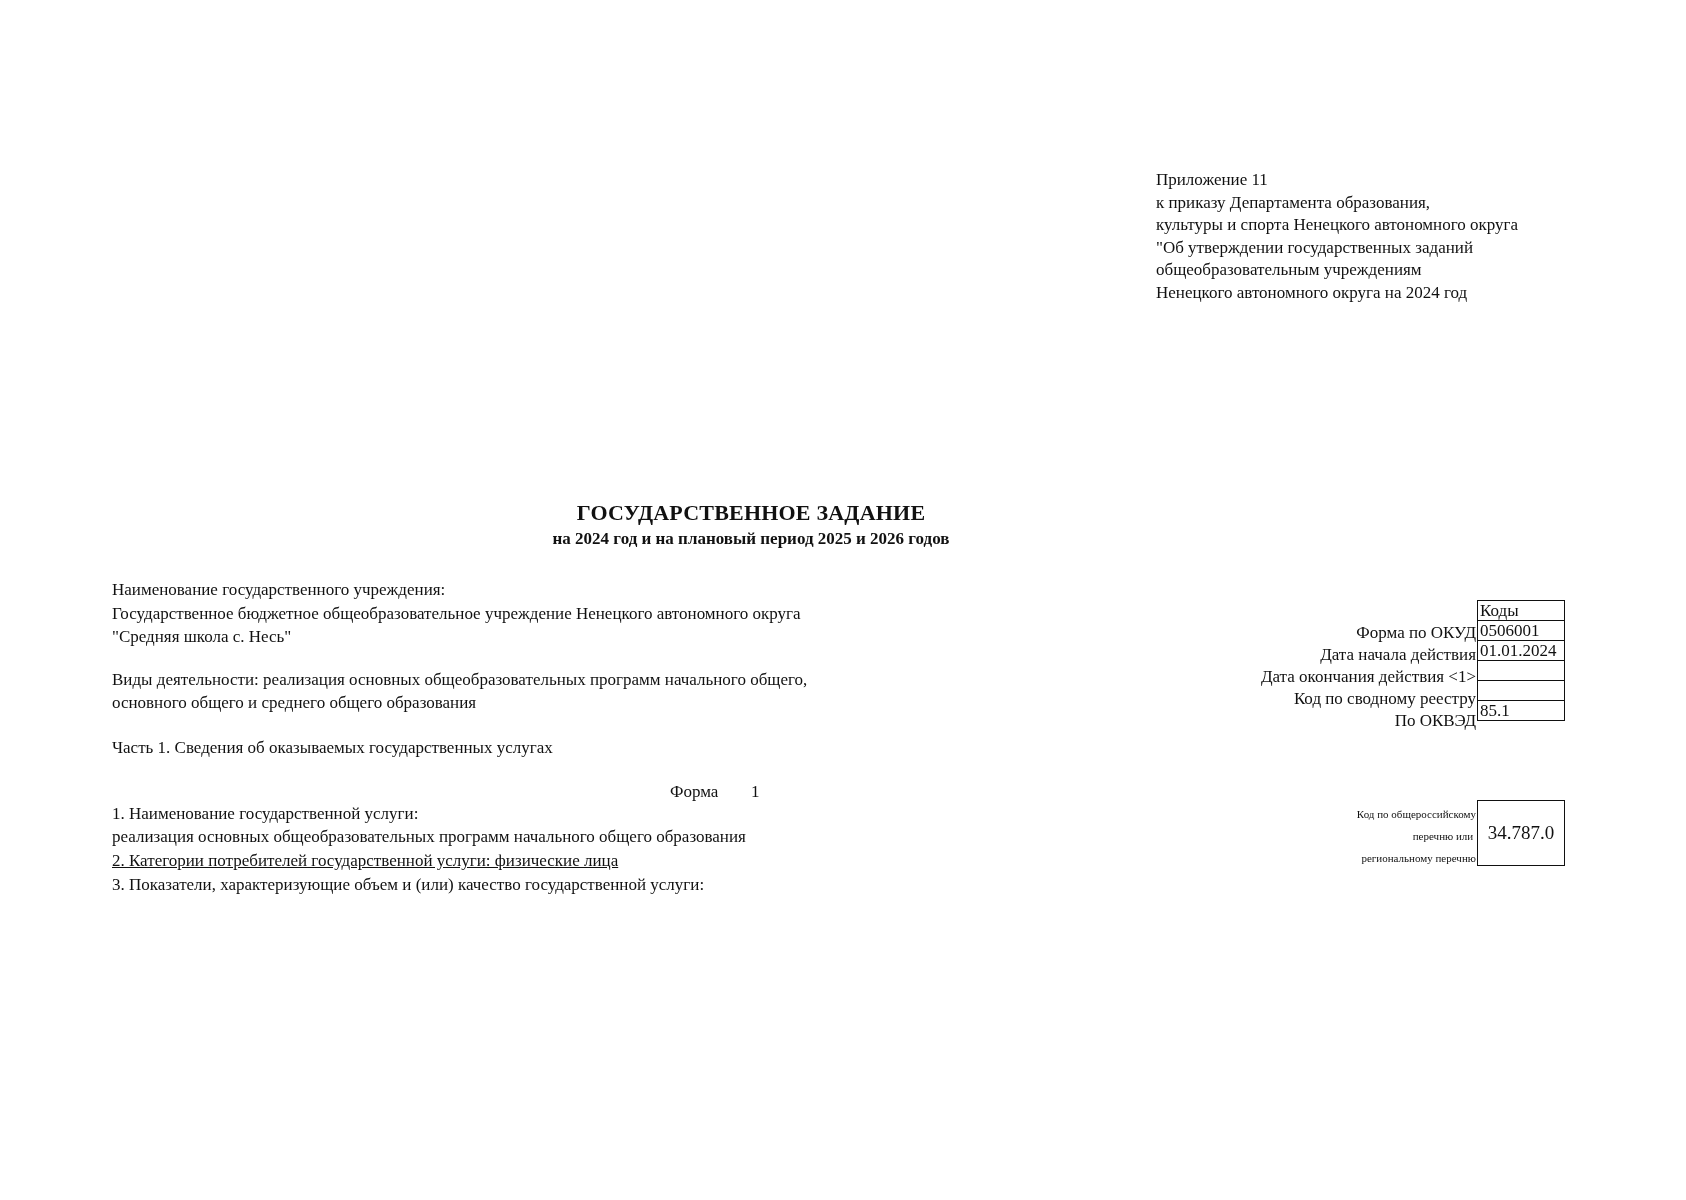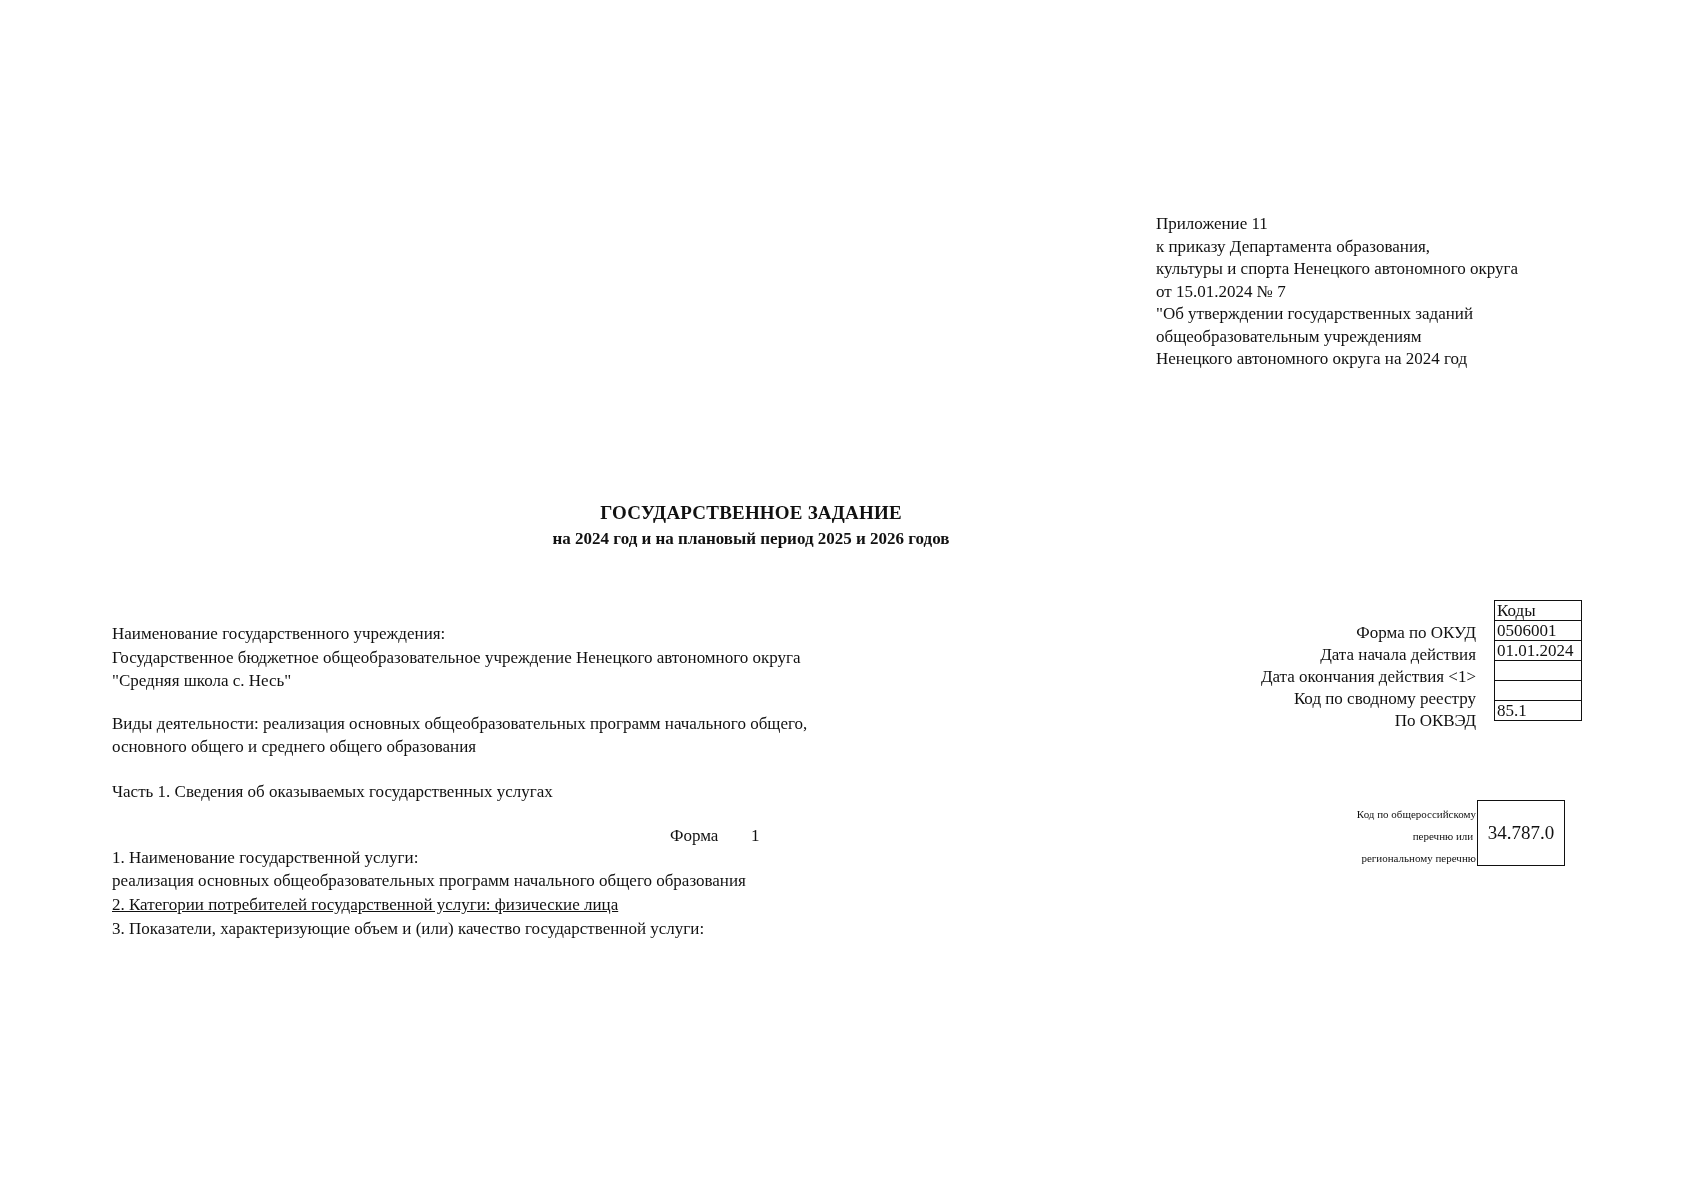--- a/index.html
+++ b/index.html
@@ -2,41 +2,40 @@
 <html><head>
 <meta charset="utf-8">
 <style>
   html, body { margin: 0; padding: 0; background: #ffffff; }
   body {
     width: 1686px; height: 1200px; position: relative; overflow: hidden;
     font-family: "Liberation Serif", "DejaVu Serif", serif;
     color: #111111;
   }
   .abs { position: absolute; white-space: nowrap; }
-  .txt { font-size: 17px; line-height: 22.5px; margin-top: 44px; }
+  .txt { font-size: 17px; line-height: 22.5px; }
 
   
   #appendix { left: 1156px; top: 169px; }
   #appendix div { height: 22.5px; }
 
   
   #title-block { left: 0; width: 1502px; top: 500px; text-align: center; font-weight: bold; }
-  #title-main { font-size: 19px; line-height: 26px; letter-spacing: 0.2px; }
+  #title-main { font-size: 22px; line-height: 26px; letter-spacing: 0.2px; }
   #title-sub { font-size: 17px; line-height: 26px; }
 
   
   .left { left: 112px; }
 
   
   #codes-labels { right: calc(1686px - 1476px); top: 622px; text-align: right; }
   #codes-labels div { height: 22px; line-height: 22px; font-size: 17px; }
   #codes-table {
     position: absolute; left: 1477px; top: 600px; width: 88px;
     border-collapse: collapse;
-    margin-left: 17px;
   }
   #codes-table td {
     border: 1.5px solid #111;
     height: 19px; padding: 0 0 0 2px;
     font-size: 17px; line-height: 19px; white-space: nowrap;
   }
 
   
   #svc-labels { right: calc(1686px - 1476px); top: 803px; text-align: right; }
   #svc-labels div { height: 22px; line-height: 22px; font-size: 11px; }
@@ -47,21 +46,20 @@
     font-size: 19px;
   }
 </style>
 </head>
 <body>
 
 <div id="appendix" class="abs txt">
   <div>Приложение 11</div>
   <div>к приказу Департамента образования,</div>
   <div>культуры и спорта Ненецкого автономного округа</div>
-  <div>от 15.01.2024 № 7</div>
   <div>"Об утверждении государственных заданий</div>
   <div>общеобразовательным учреждениям</div>
   <div>Ненецкого автономного округа на 2024 год</div>
 </div>
 
 <div id="title-block" class="abs">
   <div id="title-main">ГОСУДАРСТВЕННОЕ ЗАДАНИЕ</div>
   <div id="title-sub">на 2024 год и на плановый период 2025 и 2026 годов</div>
 </div>
 

